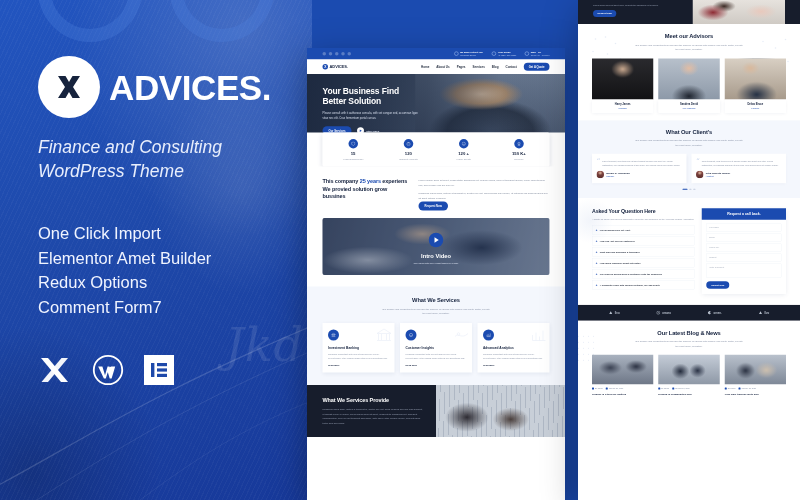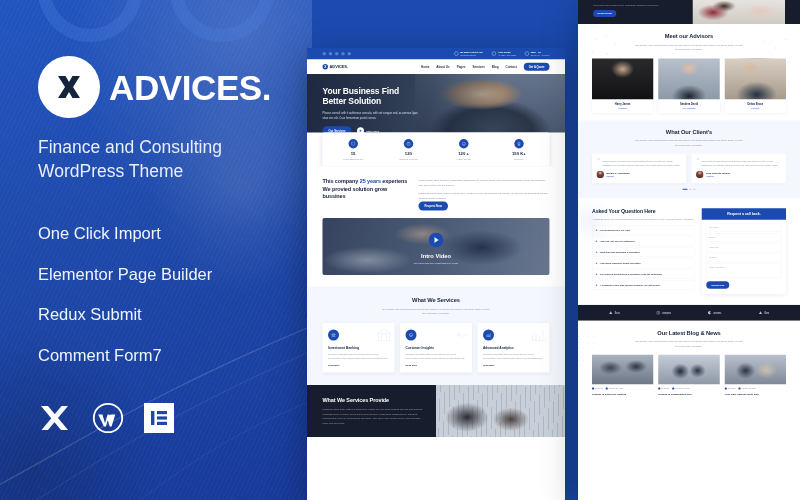--- a/index.html
+++ b/index.html
@@ -54,24 +54,24 @@
     width: 62px; height: 62px; border-radius: 50%; background: #fff;
     display: flex; align-items: center; justify-content: center; flex: 0 0 auto;
   }
   .brand-mark svg { display: block; }
   .brand-word {
     color: #fff; font-size: 35px; font-weight: bold; letter-spacing: -.4px; line-height: 1;
   }
 
   .promo-sub {
     margin-top: 17px; color: #e8eefc; font-size: 17.5px; line-height: 1.38;
-    font-weight: normal; max-width: 250px;
-  }
-
-  .feature-list { margin-top: 42px; display: flex; flex-direction: column; gap: 24px; }
+    font-weight: normal; max-width: 250px; font-style: italic;
+  }
+
+  .feature-list { margin-top: 42px; display: flex; flex-direction: column; gap: 8px; }
   .feature-item { color: #f0f4ff; font-size: 16.5px; line-height: 1; }
 
   .tech-row { margin-top: 38px; display: flex; align-items: center; gap: 20px; }
   .tech-icon { display: flex; align-items: center; justify-content: center; }
 
   
   .mock { position: absolute; background: #fff; overflow: hidden; }
   .mock-center {
     left: 307px; top: 48px; width: 258px; height: 452px;
     box-shadow: 0 10px 34px rgba(0,0,0,.34);
@@ -314,37 +314,38 @@
     <div class="blob"></div>
     <div class="glasses">
       <i class="l"></i>
         <i class="r"></i>
     </div>
     <svg class="swoosh" viewBox="0 0 360 280">
       <path d="M-10 250 C 90 200, 150 150, 370 60" stroke="rgba(255,255,255,.45)" stroke-width="1.2" fill="none"></path>
       <path d="M10 280 C 120 210, 190 160, 380 80" stroke="rgba(255,255,255,.25)" stroke-width="1" fill="none"></path>
       <path d="M120 280 C 200 220, 250 180, 360 140" stroke="rgba(255,255,255,.18)" stroke-width="1" fill="none"></path>
     </svg>
+    <div class="script">Jkd</div>
 
     <div class="promo-inner">
       <div class="brand">
         <div class="brand-mark">
           <svg width="36" height="36" viewBox="0 0 36 36">
             <path d="M7 7 L14.5 7 L18 13 L21.5 7 L29 7 L22 18 L29 29 L21.5 29 L18 23 L14.5 29 L7 29 L14 18 Z" fill="#16233d"></path>
           </svg>
         </div>
         <div class="brand-word">ADVICES.</div>
       </div>
 
       <div class="promo-sub">Finance and Consulting WordPress Theme</div>
 
       <div class="feature-list">
         <div class="feature-item">One Click Import</div>
-        <div class="feature-item">Elementor Page Builder</div>
-        <div class="feature-item">Redux Submit</div>
+        <div class="feature-item">Elementor Amet Builder</div>
+        <div class="feature-item">Redux Options</div>
         <div class="feature-item">Comment Form7</div>
       </div>
 
       <div class="tech-row">
         <span class="tech-icon">
           <svg width="34" height="34" viewBox="0 0 34 34">
             <path d="M3 5 L10 5 L30 29 L23 29 Z" fill="#ffffff"></path>
             <path d="M30 5 L23.5 5 L3.5 29 L10 29 Z" fill="#ffffff" opacity=".95"></path>
           </svg>
         </span>

